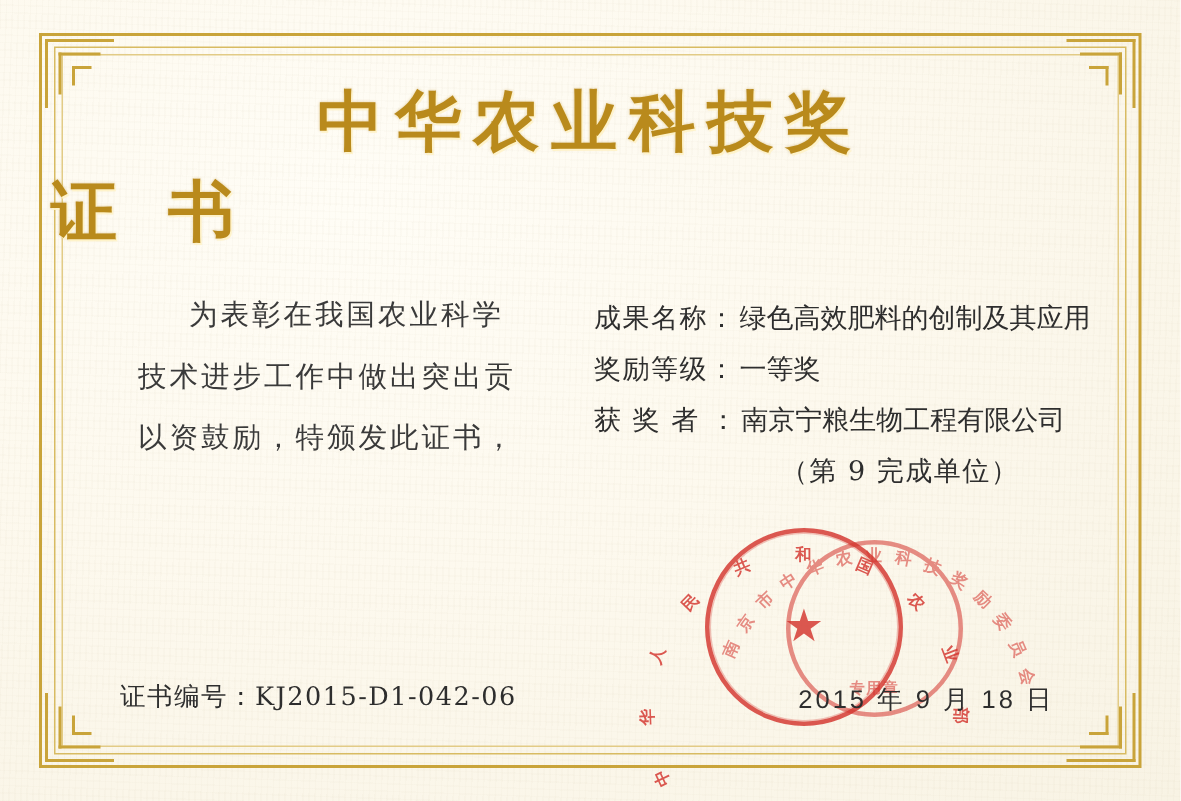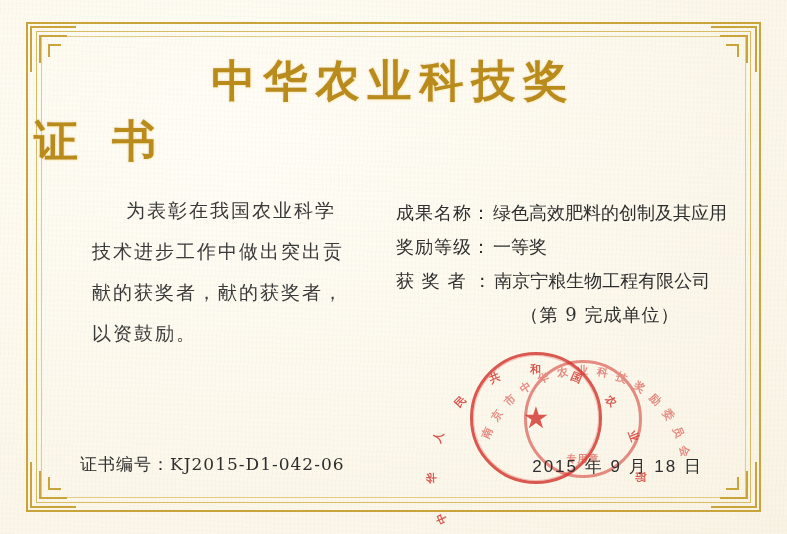--- a/index.html
+++ b/index.html
@@ -285,22 +285,21 @@
       <i class="h3"></i>
       <i class="v3"></i>
   </div>
 
   <div class="title-main">中华农业科技奖</div>
   <div class="title-sub">证书</div>
 
   <div class="citation">
     <div class="line indent">为表彰在我国农业科学</div>
     <div class="line">技术进步工作中做出突出贡</div>
-    <div class="line">献的获奖者，献的获奖者，</div>
-    <div class="line">以资鼓励。</div>
+    <div class="line">以资鼓励，特颁发此证书，</div>
   </div>
 
   <div class="fields">
     <div class="field-row">
       <span class="field-label">成果名称：</span>
       <span class="field-value">绿色高效肥料的创制及其应用</span>
     </div>
     <div class="field-row">
       <span class="field-label">奖励等级：</span>
       <span class="field-value">一等奖</span>

